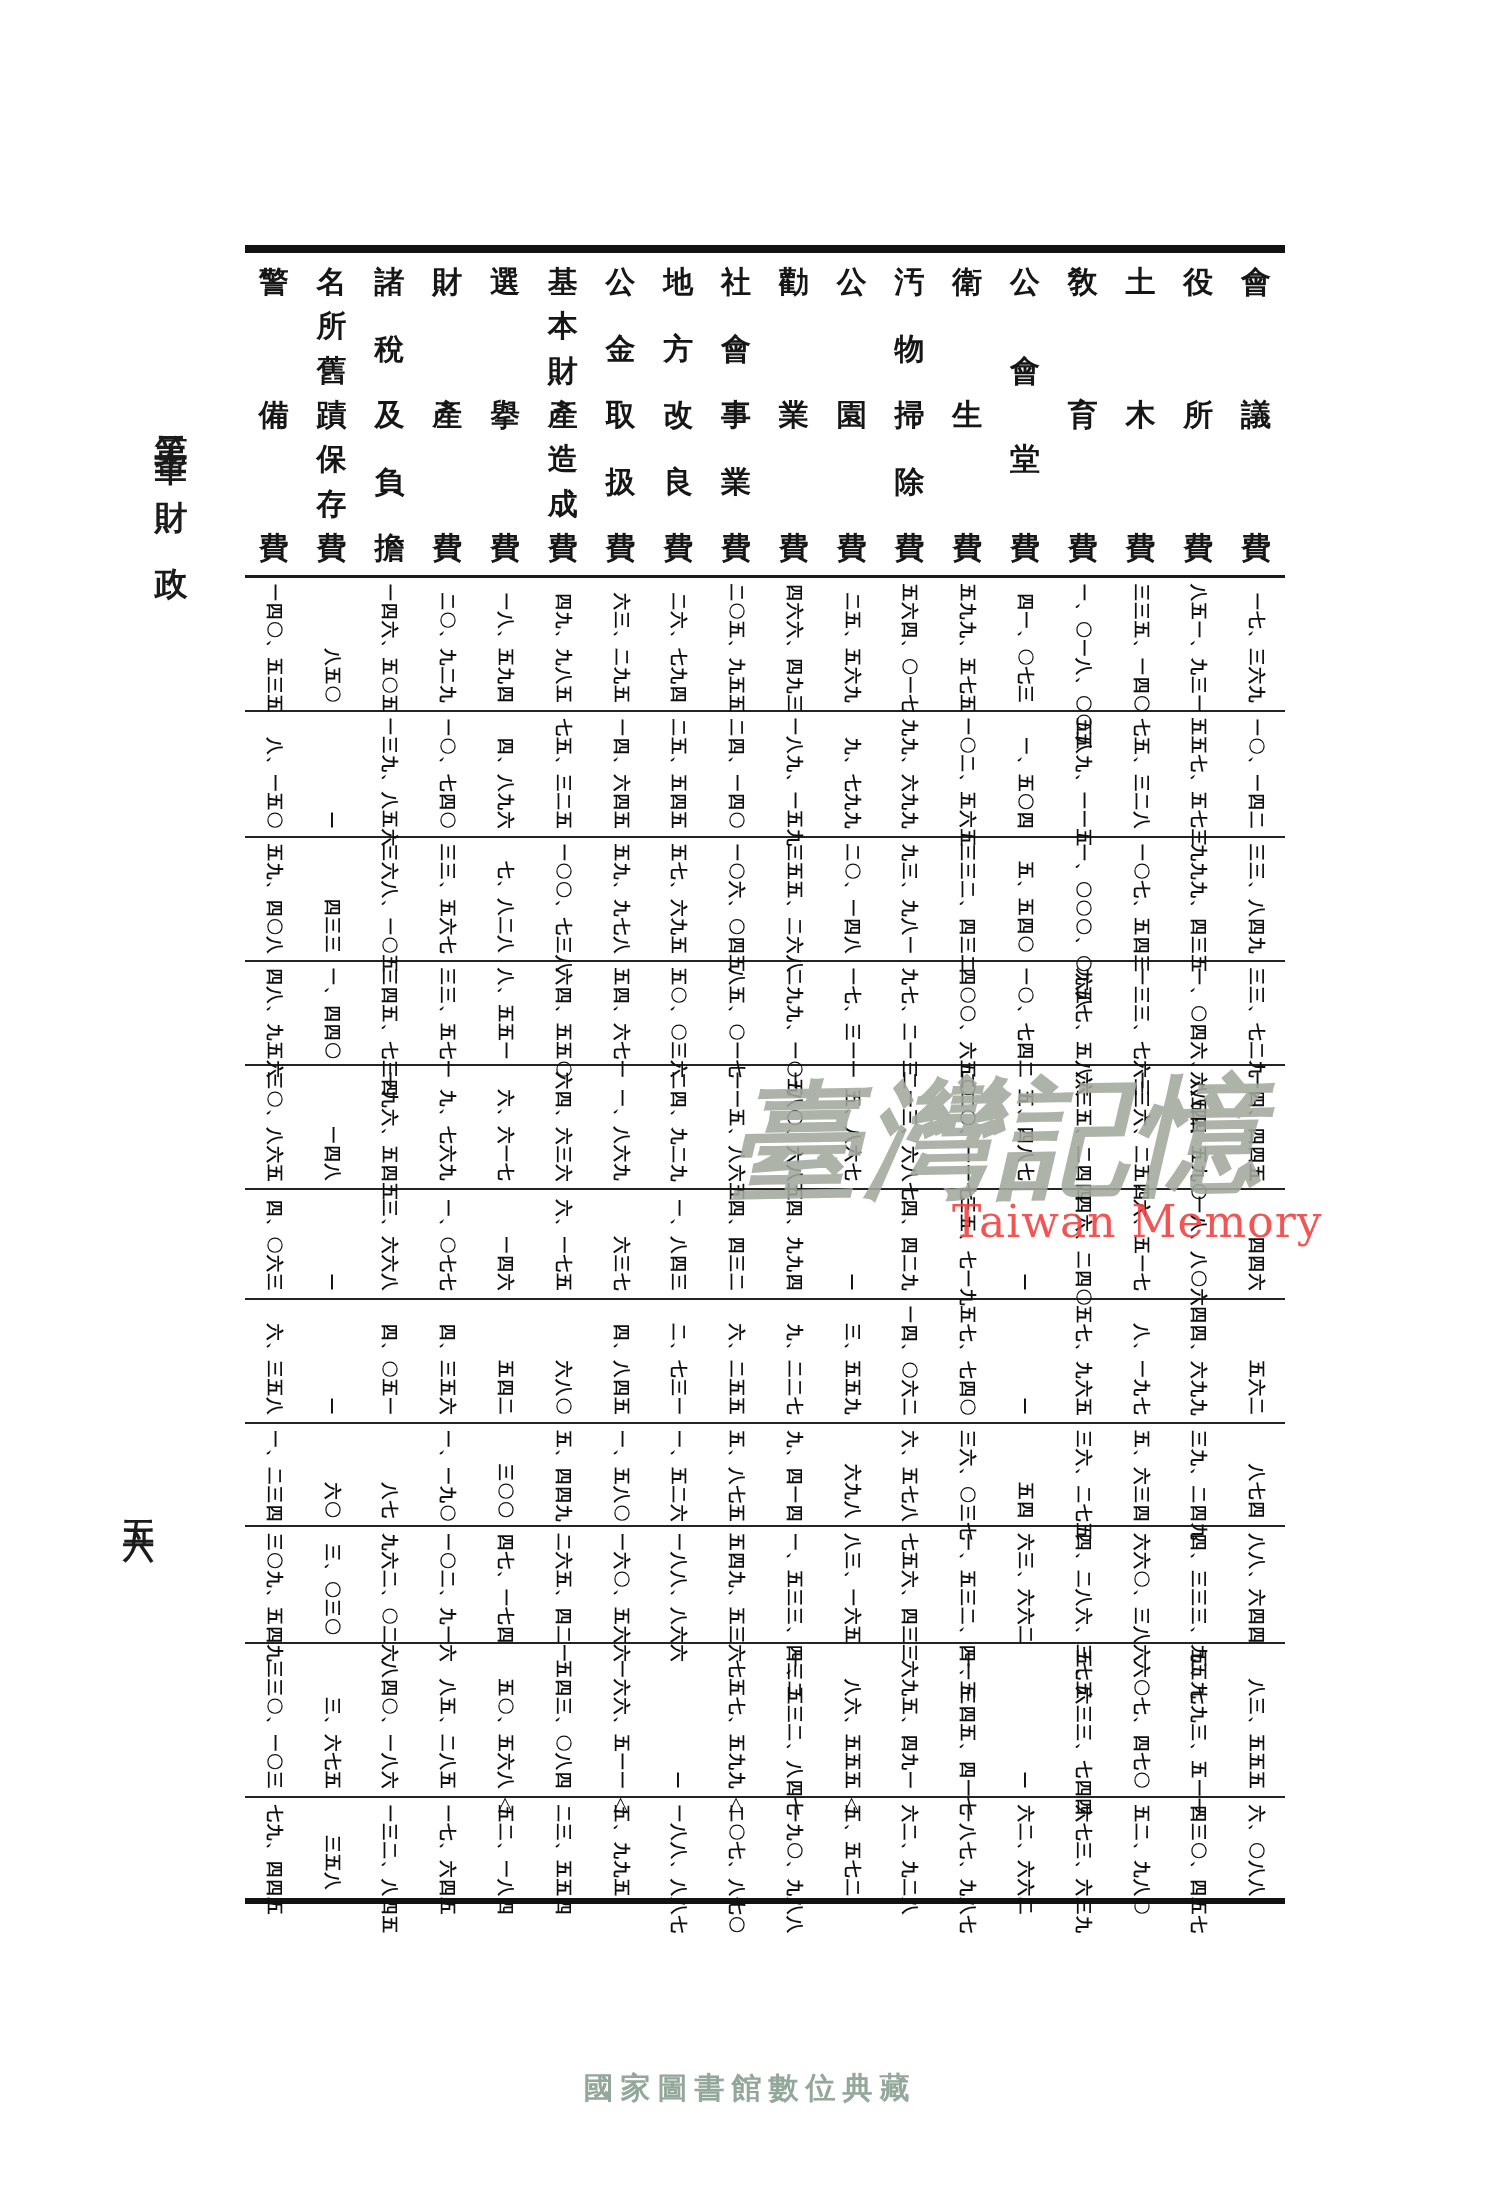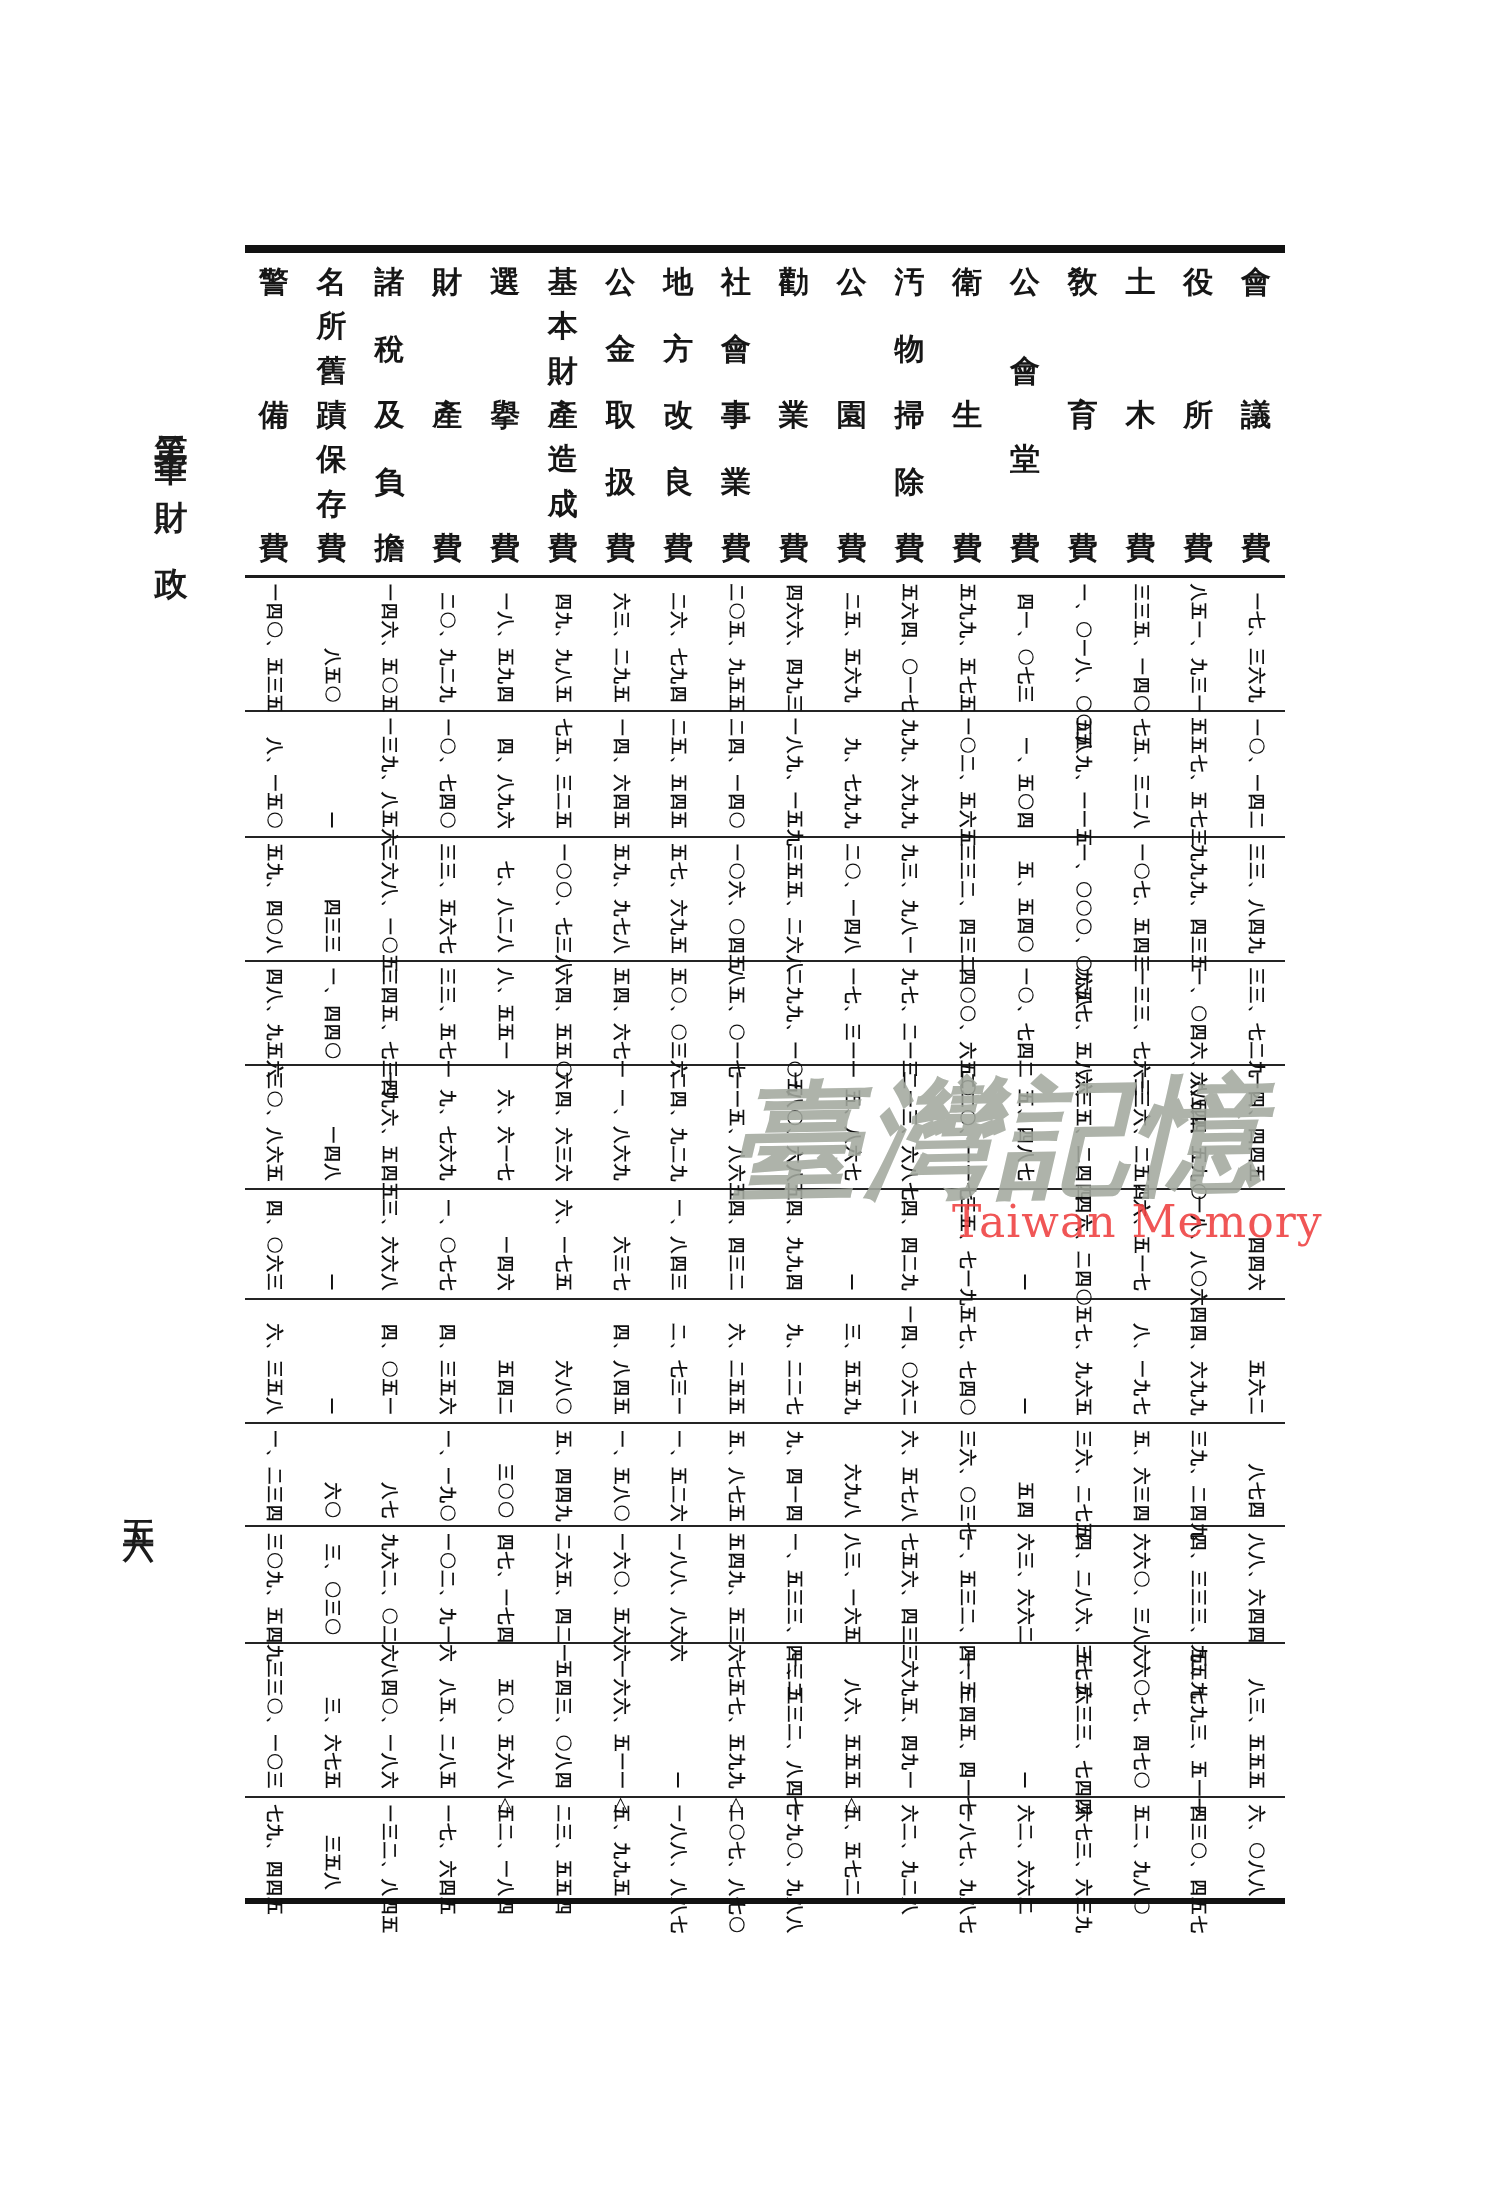--- a/index.html
+++ b/index.html
@@ -810,14 +810,15 @@
           <div class="cell">
             <span class="num" style="width: 86px;">七九、四四五</span>
           </div>
         </div>
       </div>
   </div>
 
   <div id="watermark-main">臺灣記憶</div>
   <div id="watermark-sub">Taiwan Memory</div>
 
+  <div id="footer-caption">國家圖書館數位典藏</div>
 
 </div>
 
 </body></html>

